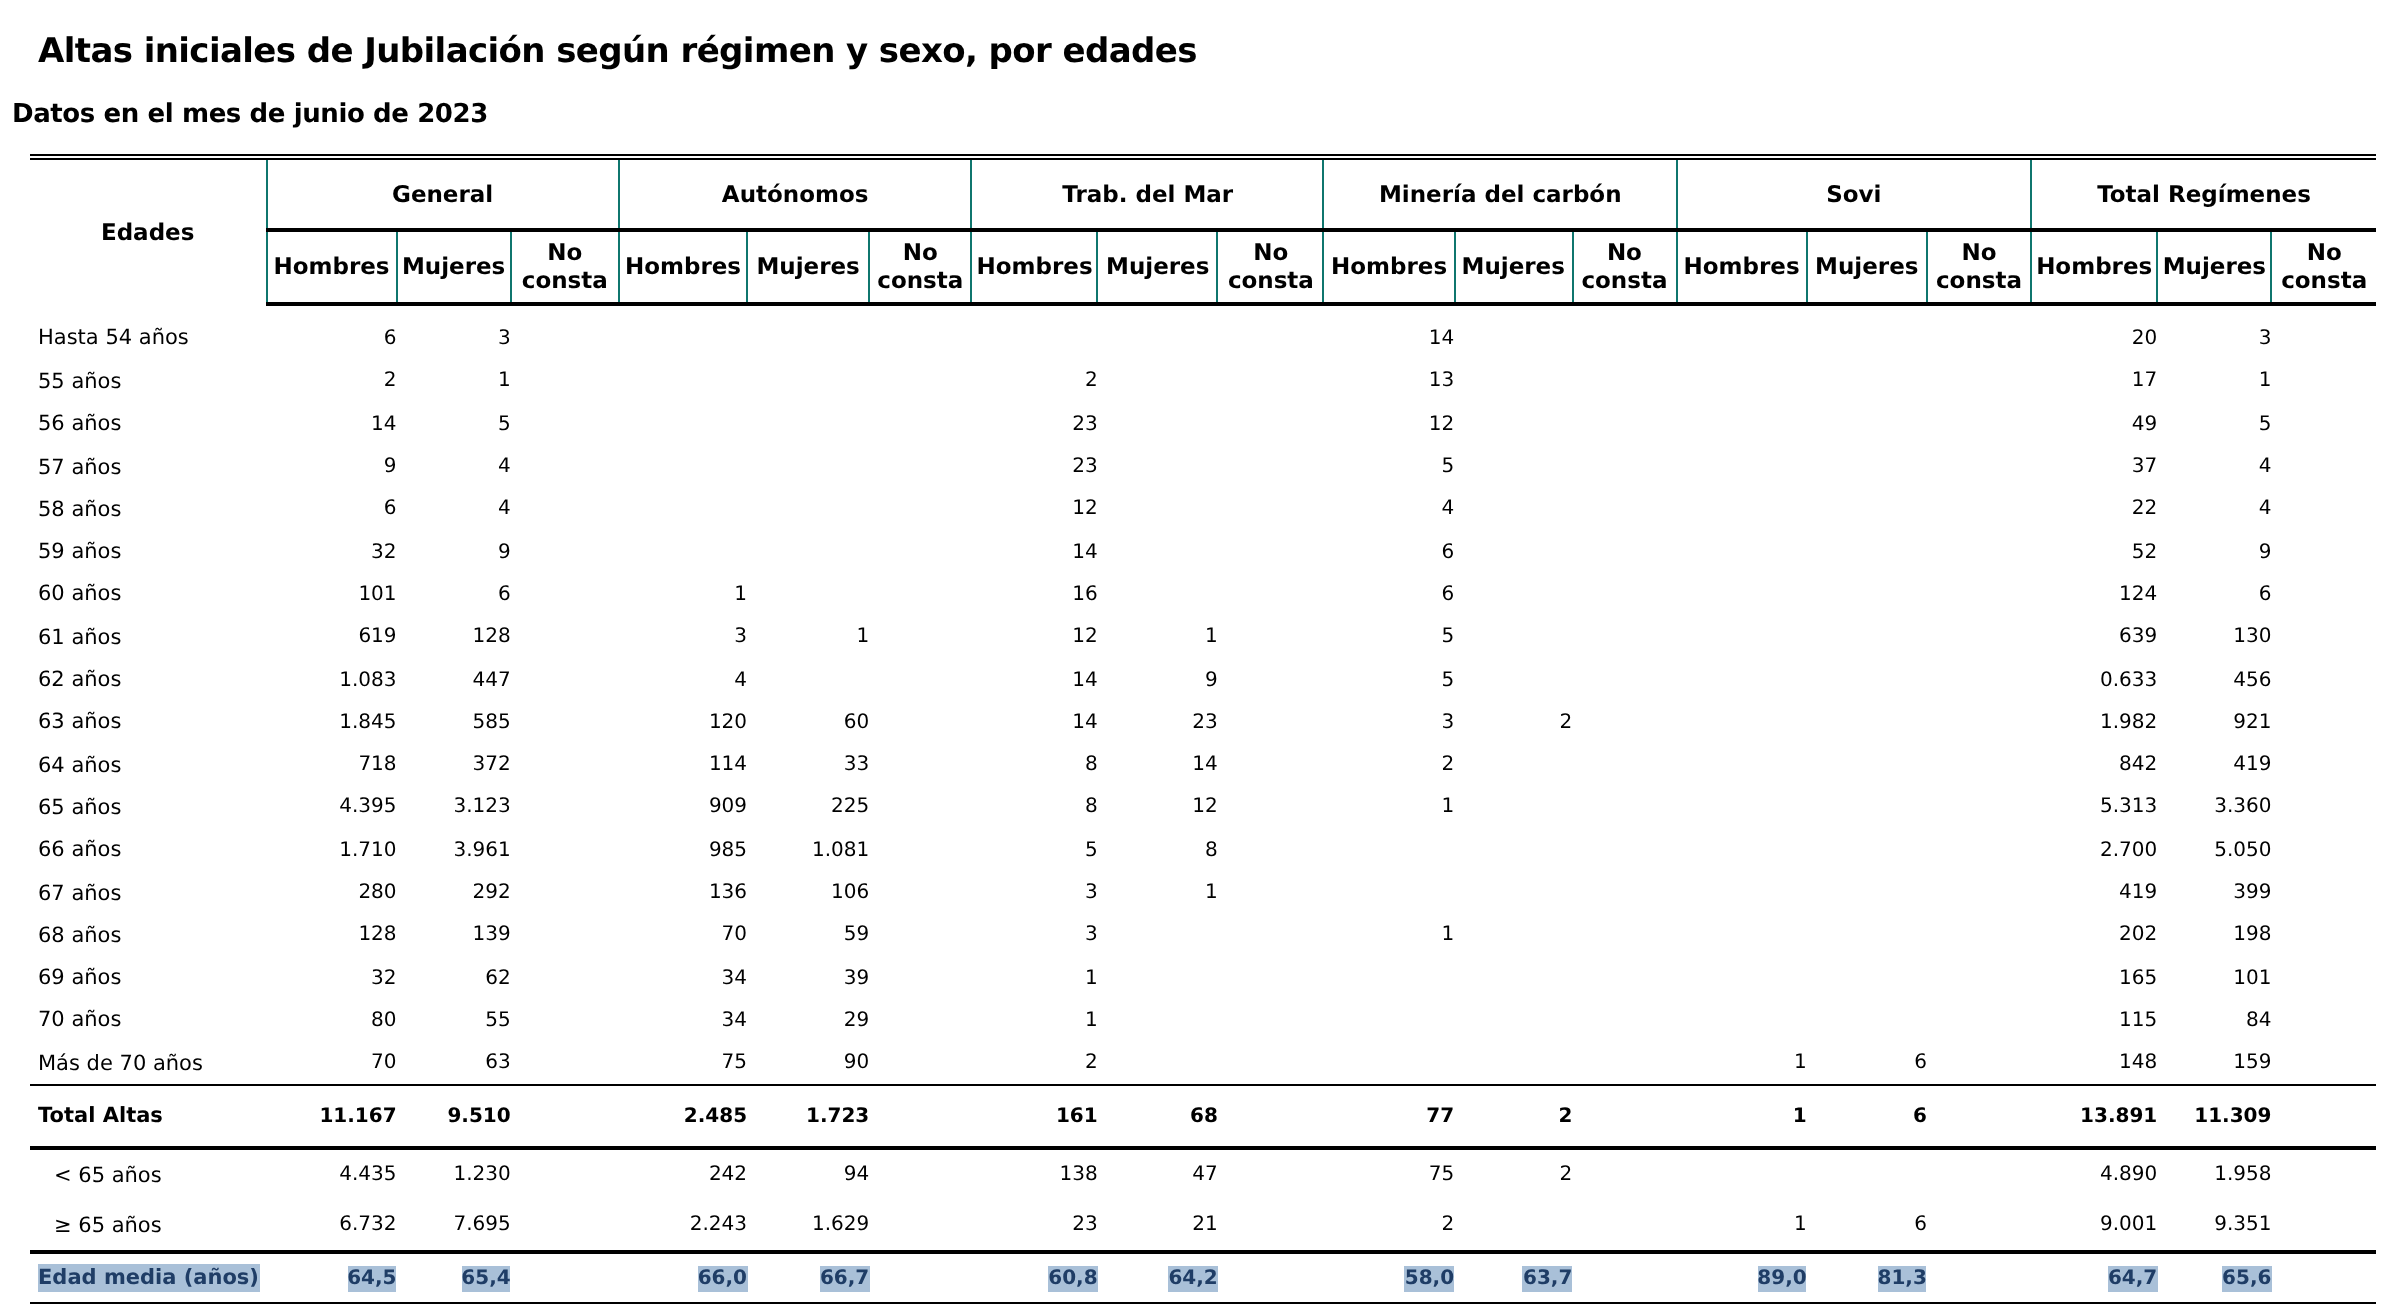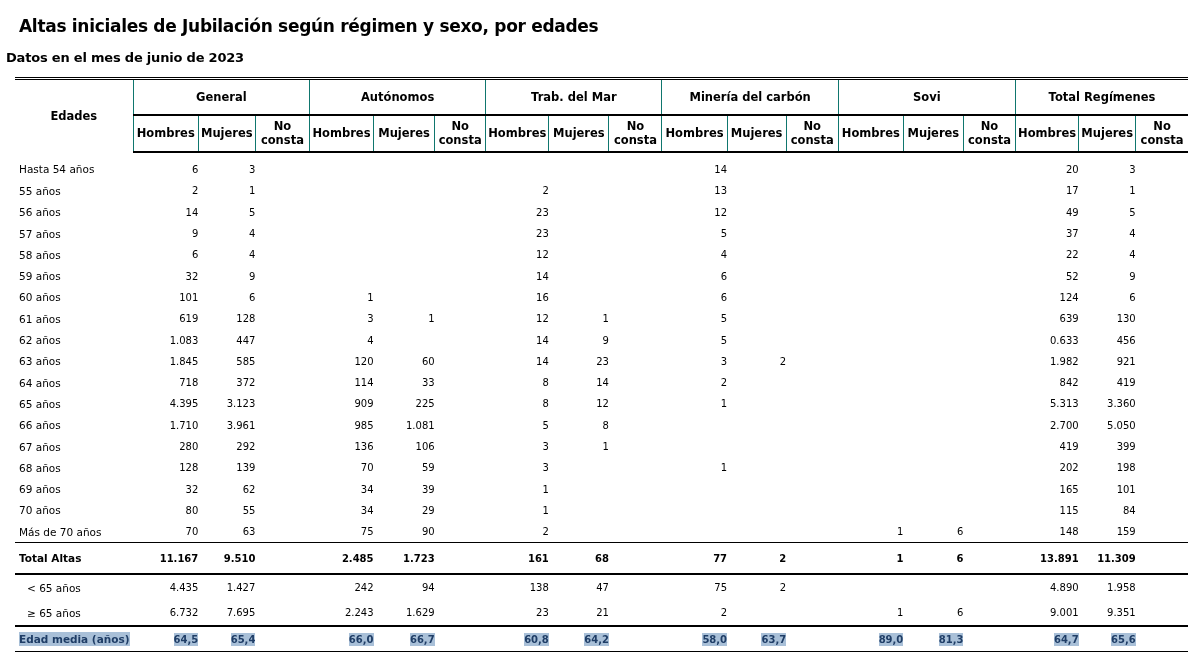--- a/index.html
+++ b/index.html
@@ -482,21 +482,21 @@
         <td>1</td>
         <td>6</td>
         <td></td>
         <td>13.891</td>
         <td>11.309</td>
         <td></td>
       </tr>
       <tr class="sub">
         <td class="label">&lt; 65 años</td>
         <td>4.435</td>
-        <td>1.427</td>
+        <td>1.230</td>
         <td></td>
         <td>242</td>
         <td>94</td>
         <td></td>
         <td>138</td>
         <td>47</td>
         <td></td>
         <td>75</td>
         <td>2</td>
         <td></td>

